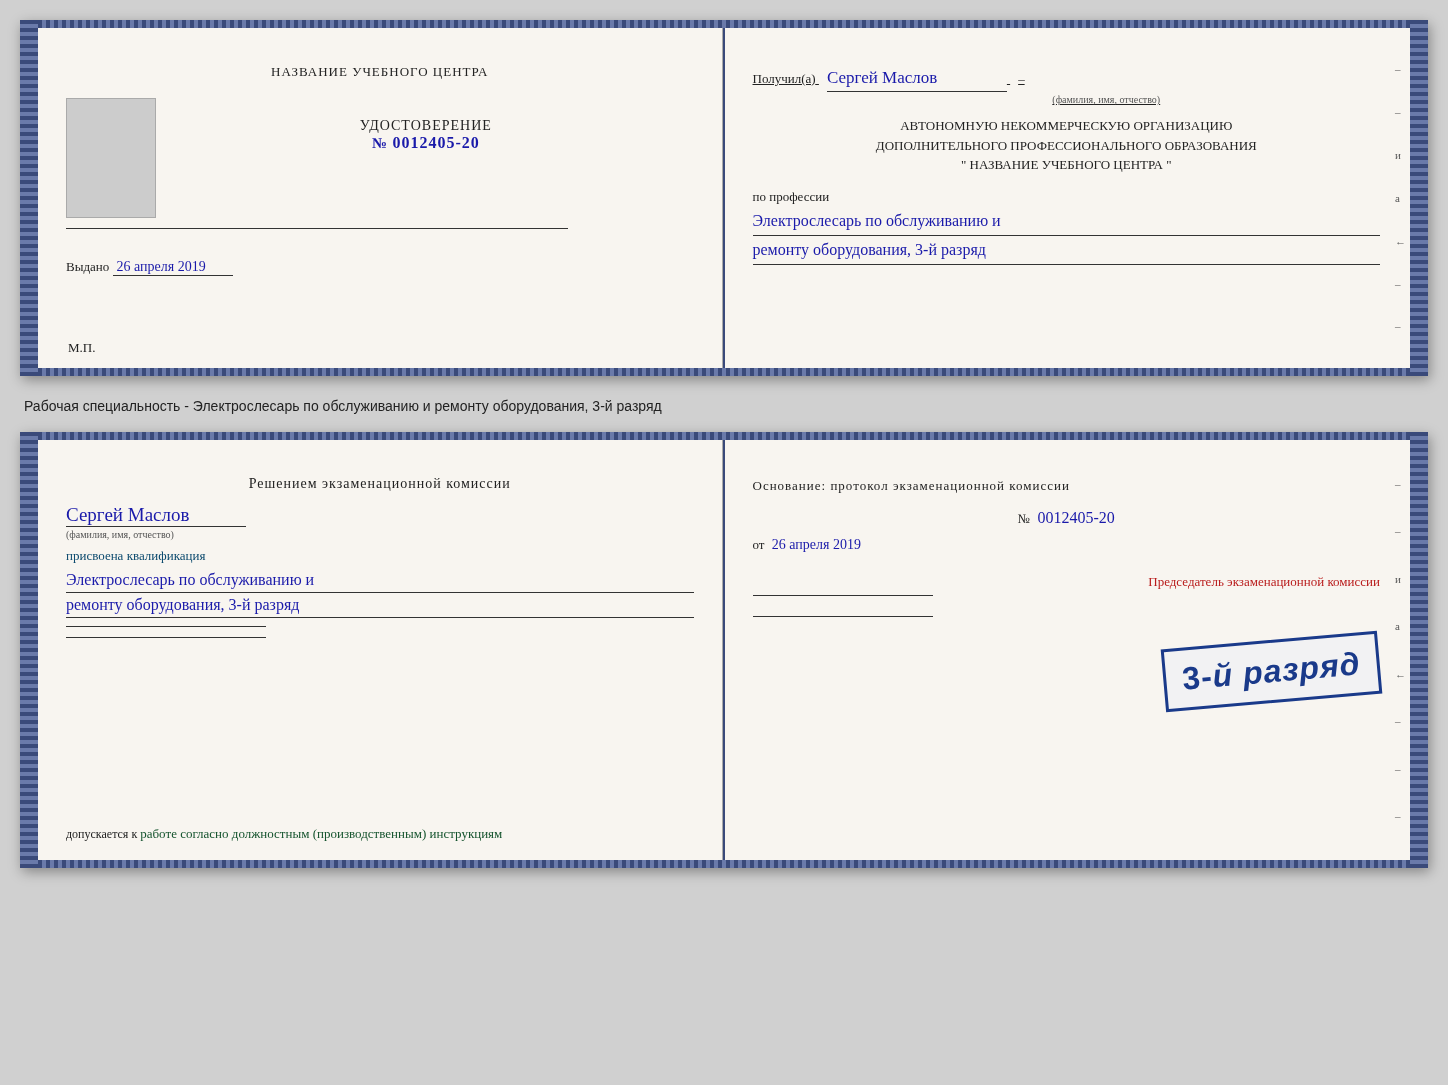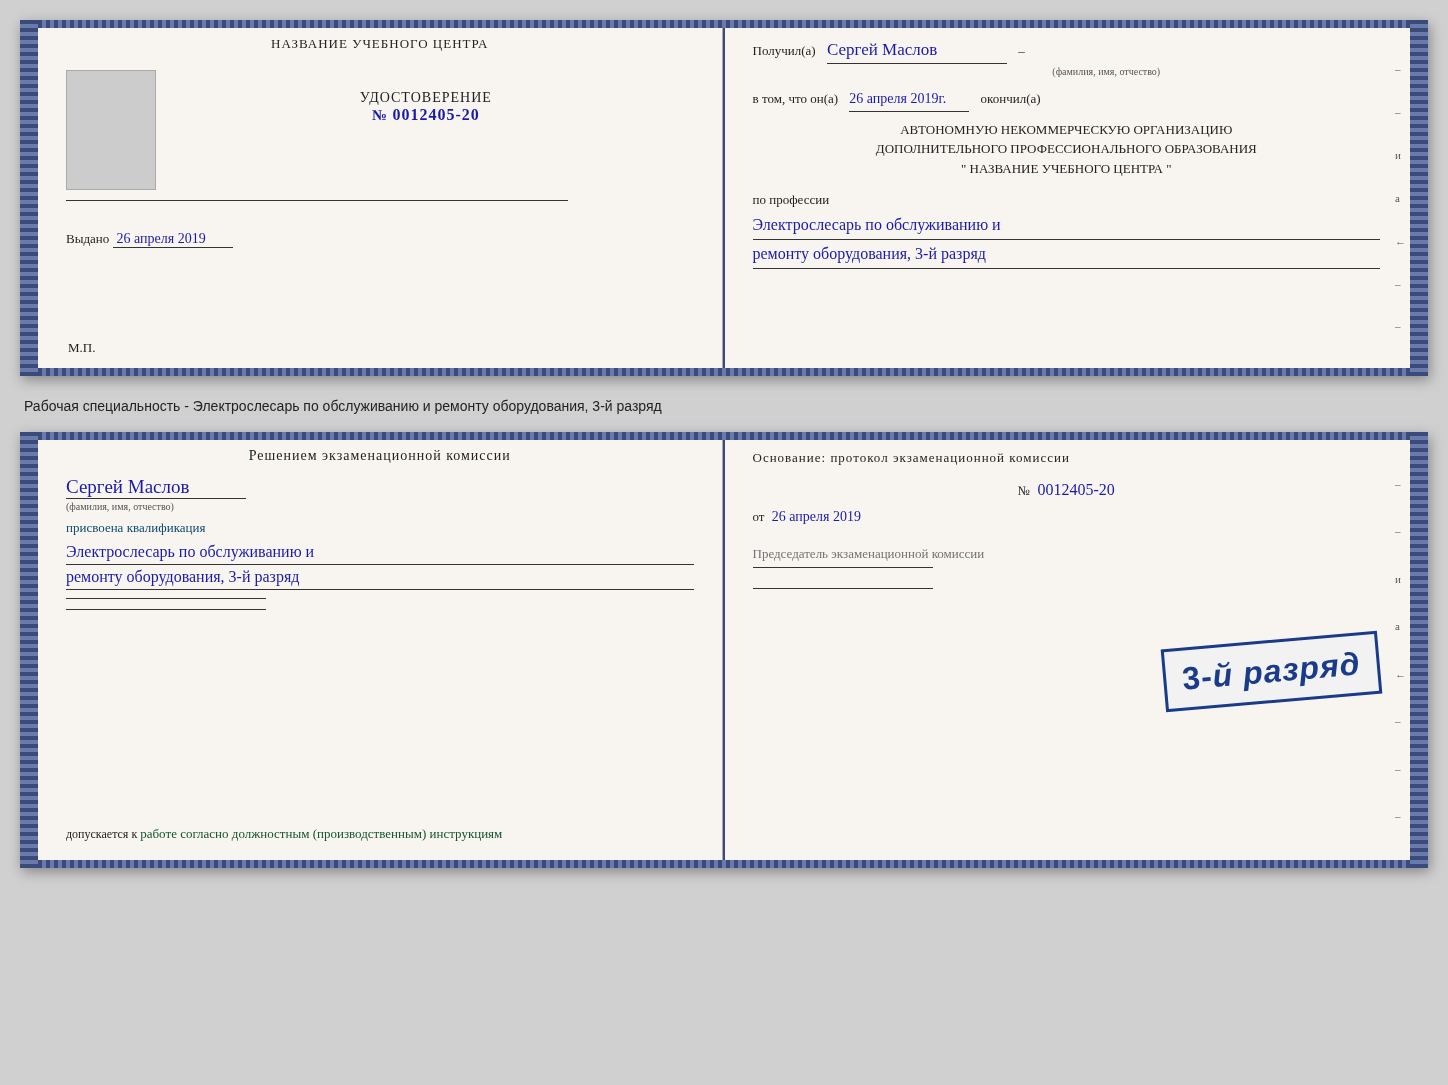--- a/index.html
+++ b/index.html
@@ -12,21 +12,21 @@
     }
 
     .document-container {
       display: flex;
       flex-direction: column;
       gap: 12px;
     }
 
     .booklet-page {
       flex: 1;
-      padding: 8px 28px;
+      padding: 36px 28px;
       position: relative;
       min-height: 340px;
     }
 
     .booklet-page-left {
       border-right: 1px solid #aaa;
     }
 
     
     .center-title {
@@ -88,20 +88,21 @@
 
     
     .right-page-top {
       font-size: 13px;
       color: #222;
       line-height: 1.6;
     }
 
     .received-line {
       margin-bottom: 10px;
+      text-decoration: underline;
     }
 
     .handwritten {
       font-family: 'Segoe Script', 'Comic Sans MS', cursive;
       color: #1a1aaa;
       font-size: 17px;
     }
 
     .small-label {
       font-size: 10px;
@@ -224,22 +225,23 @@
       color: #1a1aaa;
       font-family: 'Segoe Script', 'Comic Sans MS', cursive;
     }
 
     .chairman-block {
       margin-top: 16px;
     }
 
     .chairman-label {
       font-size: 13px;
-      color: #737373;
+      color: #b91c1c;
       line-height: 1.4;
+      text-align: right;
     }
 
     .sig-line {
       border-top: 1px solid #333;
       width: 180px;
       margin-top: 4px;
     }
 
     .rukovoditel-block {
       margin-top: 20px;
@@ -374,25 +376,20 @@
         <div class="right-page-top">
 
           <div class="received-line" style="margin-bottom:6px;">
             <span>Получил(а)</span>
             <span class="handwritten underline-field" style="margin-left:8px; min-width:180px;">Сергей Маслов</span>
             <span style="margin-left:8px;">–</span>
             <br>
             <span class="small-label" style="margin-left:80px;">(фамилия, имя, отчество)</span>
           </div>
 
-          <div class="body-text-line">
-            <span>в том, что он(а)</span>
-            <span class="date-handwritten underline-field" style="margin-left:8px; margin-right:8px;">26 апреля 2019г.</span>
-            <span>окончил(а)</span>
-          </div>
 
           <div class="org-block" style="margin-top:8px;">
             <div>АВТОНОМНУЮ НЕКОММЕРЧЕСКУЮ ОРГАНИЗАЦИЮ</div>
             <div>ДОПОЛНИТЕЛЬНОГО ПРОФЕССИОНАЛЬНОГО ОБРАЗОВАНИЯ</div>
             <div>
               <span>"</span>
               <span>НАЗВАНИЕ УЧЕБНОГО ЦЕНТРА</span>
               <span>"</span>
             </div>
           </div>

